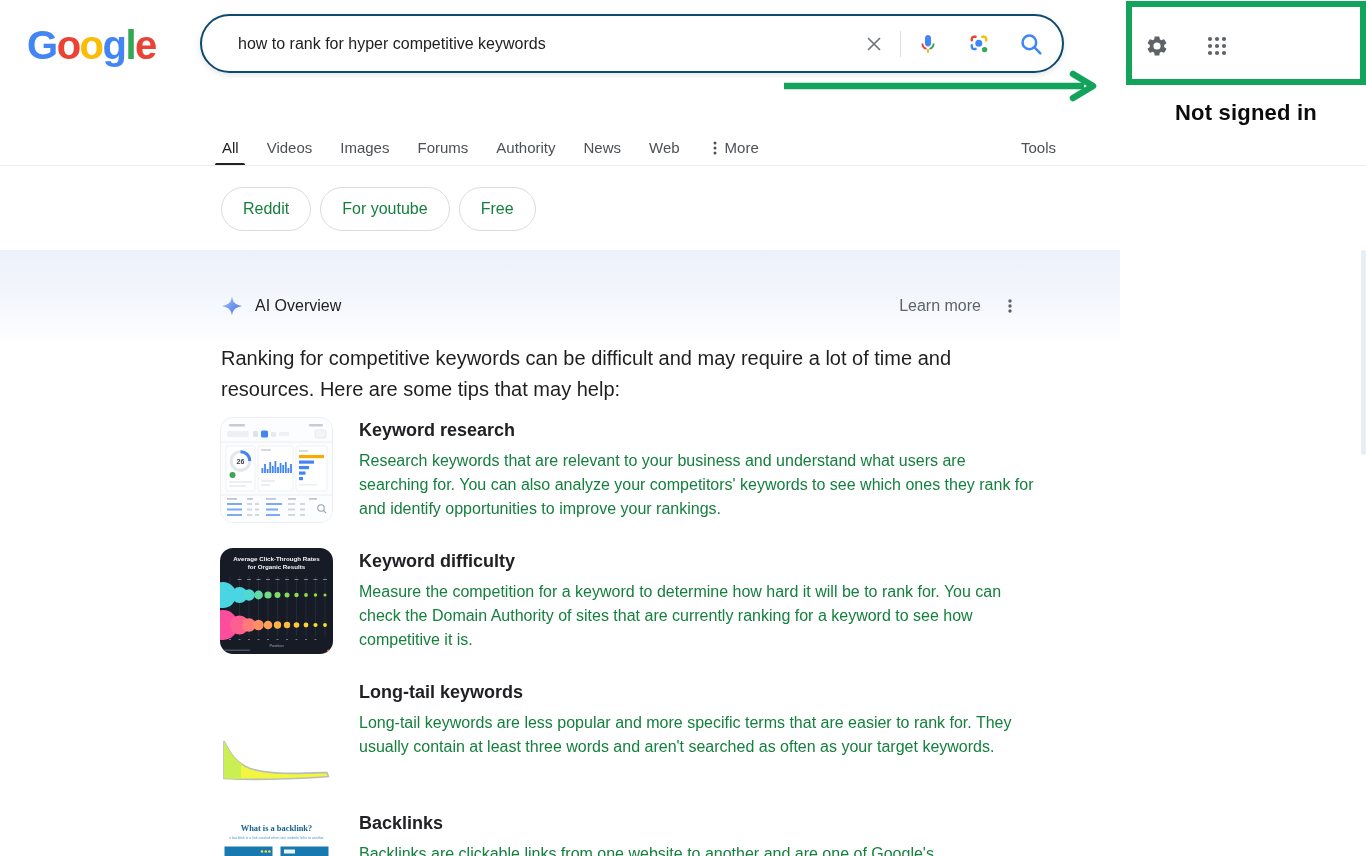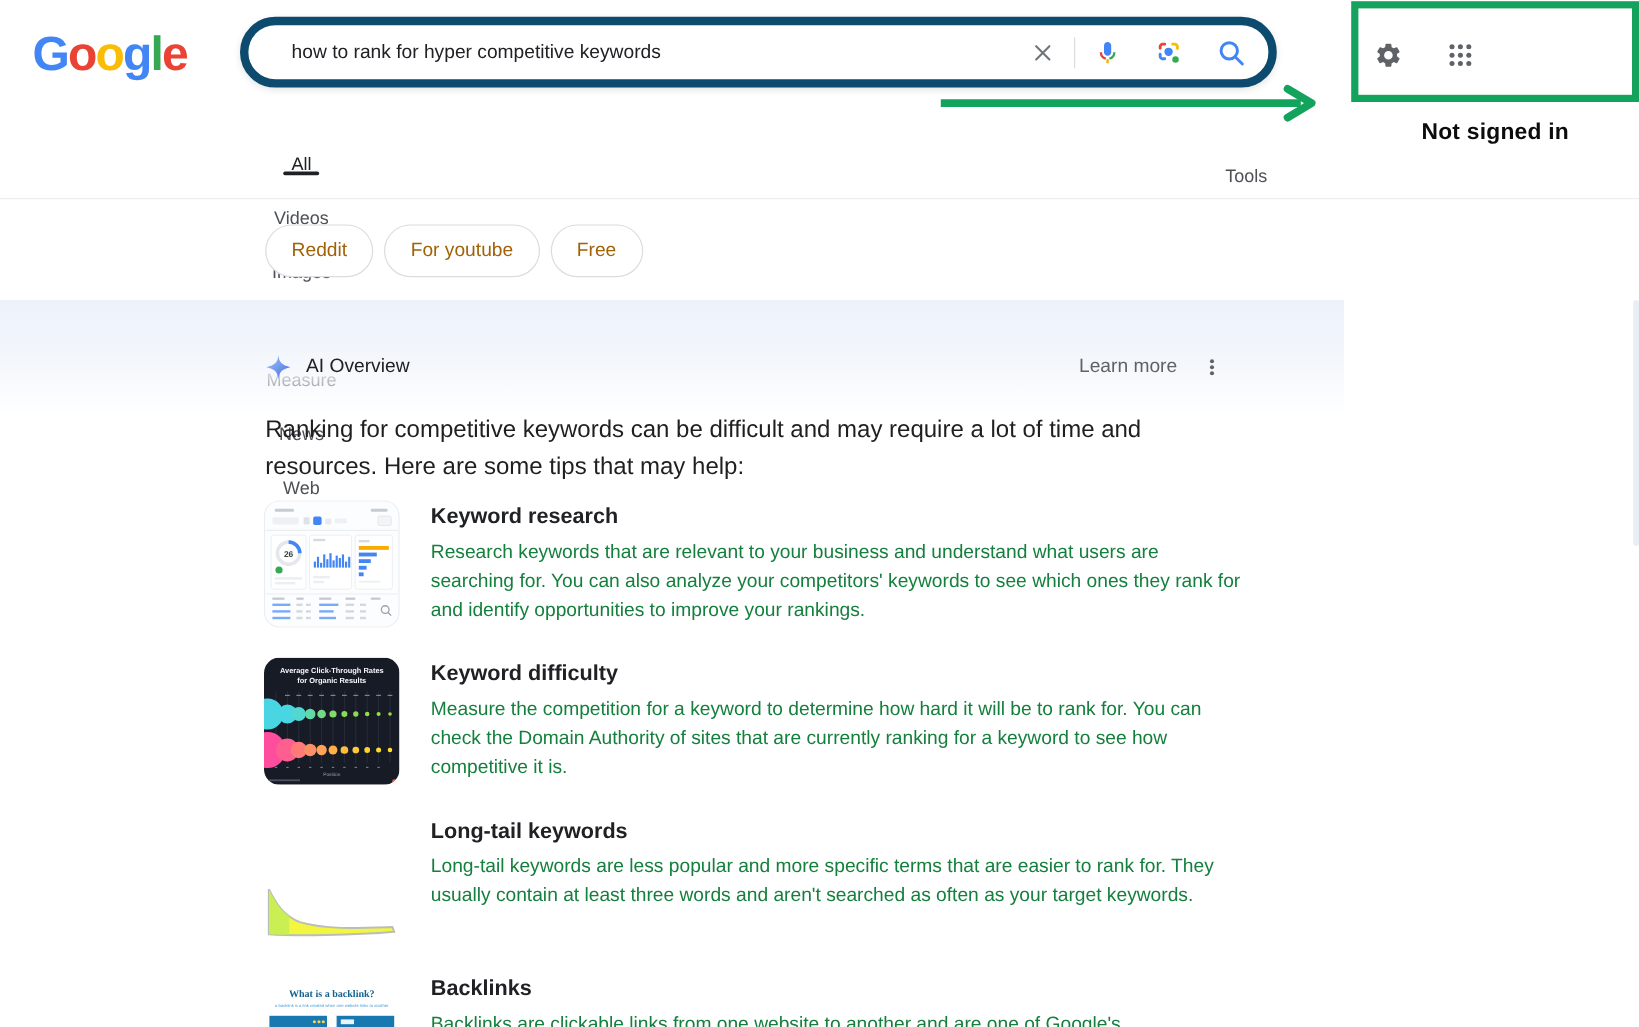--- a/index.html
+++ b/index.html
@@ -9,21 +9,21 @@
 
   
   .logo { position:absolute; left:27px; top:24px; font-size:40px; font-weight:700;
           letter-spacing:-1.5px; line-height:42px; user-select:none; }
   .logo .l0,.logo .l3 { color:#4285F4; }
   .logo .l1,.logo .l5 { color:#EA4335; }
   .logo .l2 { color:#FBBC05; }
   .logo .l4 { color:#34A853; }
 
   .search-bar { position:absolute; left:200px; top:14px; width:864px; height:59px;
-                background:#fff; border:7px solid #0c4a6e; border-radius:30px;
+                background:#fff; border:2px solid #0c4a6e; border-radius:30px;
                 box-shadow:0 2px 6px rgba(60,64,67,.14); display:flex; align-items:center; }
   .search-input { flex:1; height:100%; border:none; outline:none; background:transparent;
                   font-size:16px; color:#202124; padding-left:36px;
                   font-family:"Liberation Sans", sans-serif; }
   .sb-icons { display:flex; align-items:center; padding-right:18px; }
   .icon-btn { display:flex; align-items:center; justify-content:center; cursor:pointer; }
   .sb-divider { width:1px; height:26px; background:#dadce0; margin:0 15px; }
   .mic-btn { margin-right:27px; } .lens-btn { margin-right:27px; }
 
   .gear-btn  { position:absolute; left:1145px; top:34px; }
@@ -31,39 +31,39 @@
   .signin-btn { position:absolute; left:1248px; top:23px; width:106px; height:46px;
                 background:#1a73e8; border:none; border-radius:23px; color:#fff;
                 font-size:16.5px; font-weight:500; cursor:pointer;
                 display:flex; align-items:center; justify-content:center;
                 font-family:"Liberation Sans", sans-serif; }
 
   .annotation-box { position:absolute; left:1126px; top:1px; width:240px; height:84px;
                     border:6px solid #14a35c; pointer-events:none; }
   .annotation-arrow { position:absolute; left:778px; top:69px; pointer-events:none; }
   .annotation-label { position:absolute; left:1126px; top:100px; width:240px;
-                      text-align:center; font-size:19px; font-weight:800;
+                      text-align:center; font-size:22px; font-weight:800;
                       letter-spacing:.2px; color:#0c0c0c; }
 
   
   .tabs { position:absolute; left:222px; top:129px; height:37px; display:flex;
-          gap:28px; align-items:center; font-size:15px; color:#4d5156;flex-direction:column; }
+          gap:28px; align-items:center; font-size:15px; color:#4d5156; }
   .tab { cursor:pointer; position:relative; height:37px; display:flex; align-items:center; }
   .tab.active { color:#202124; }
   .tab.active::after { content:""; position:absolute; left:50%; transform:translateX(-50%);
                        bottom:0; width:30px; height:3px; background:#202124; border-radius:2px; }
   .tab-more { display:flex; align-items:center; gap:3px; }
   .tools-tab { position:absolute; left:1021px; top:129px; height:37px; display:flex;
                align-items:center; font-size:15px; color:#4d5156; cursor:pointer; }
   .tabs-border { position:absolute; left:0; top:165px; width:1366px; height:1px; background:#ecedef; }
 
   
   .chips { position:absolute; left:221px; top:187px; display:flex; gap:9px; }
   .chip { height:44px; padding:0 21px; border:1px solid #dadce0; border-radius:22px;
-          background:#fff; color:#a16207; font-size:16px; display:flex;
+          background:#fff; color:#15803d; font-size:16px; display:flex;
           align-items:center; cursor:pointer; }
 
   
   .ai-band { position:absolute; left:0; top:250px; width:1120px; height:96px;
              background:linear-gradient(180deg,#edf1fa 0%,#f4f7fc 55%,rgba(255,255,255,0) 100%); }
   .scrollbar-thumb { position:absolute; right:0; top:250px; width:5px; height:205px;
                      background:#e8edf6; border-radius:3px; }
 
   .aio-header { position:absolute; left:221px; top:292px; width:798px; height:28px;
                 display:flex; align-items:center; }
@@ -153,21 +153,21 @@
       <path d="M295 5 L315 17 L295 29" fill="none" stroke="#14a35c" stroke-width="6.5" stroke-linecap="round" stroke-linejoin="round"></path>
     </svg>
   </span>
   <div class="annotation-label">Not signed in</div>
 
   <div class="tabs">
     <span class="tab active">All</span>
     <span class="tab">Videos</span>
     <span class="tab">Images</span>
     <span class="tab">Forums</span>
-    <span class="tab">Measure</span>
+    <span class="tab">Authority</span>
     <span class="tab">News</span>
     <span class="tab">Web</span>
     <span class="tab tab-more">
       <svg width="14" height="16" viewBox="0 0 14 16">
         <circle cx="7" cy="3" r="1.5" fill="#4d5156"></circle>
         <circle cx="7" cy="8" r="1.5" fill="#4d5156"></circle>
         <circle cx="7" cy="13" r="1.5" fill="#4d5156"></circle>
       </svg>
       <span>More</span>
     </span>

